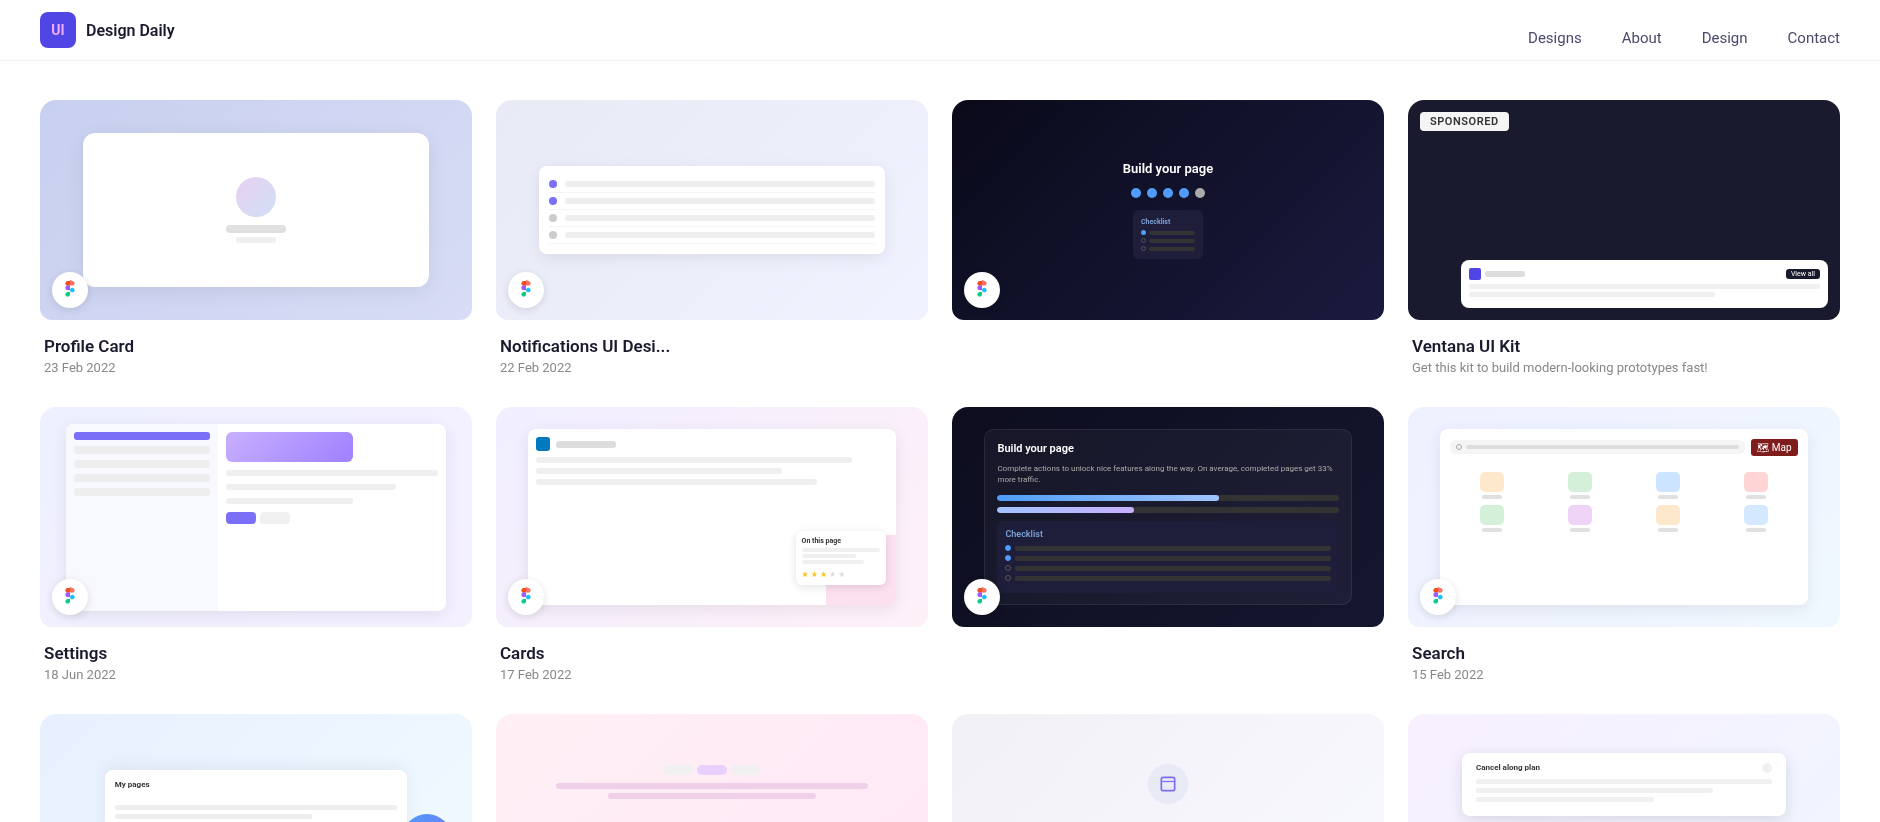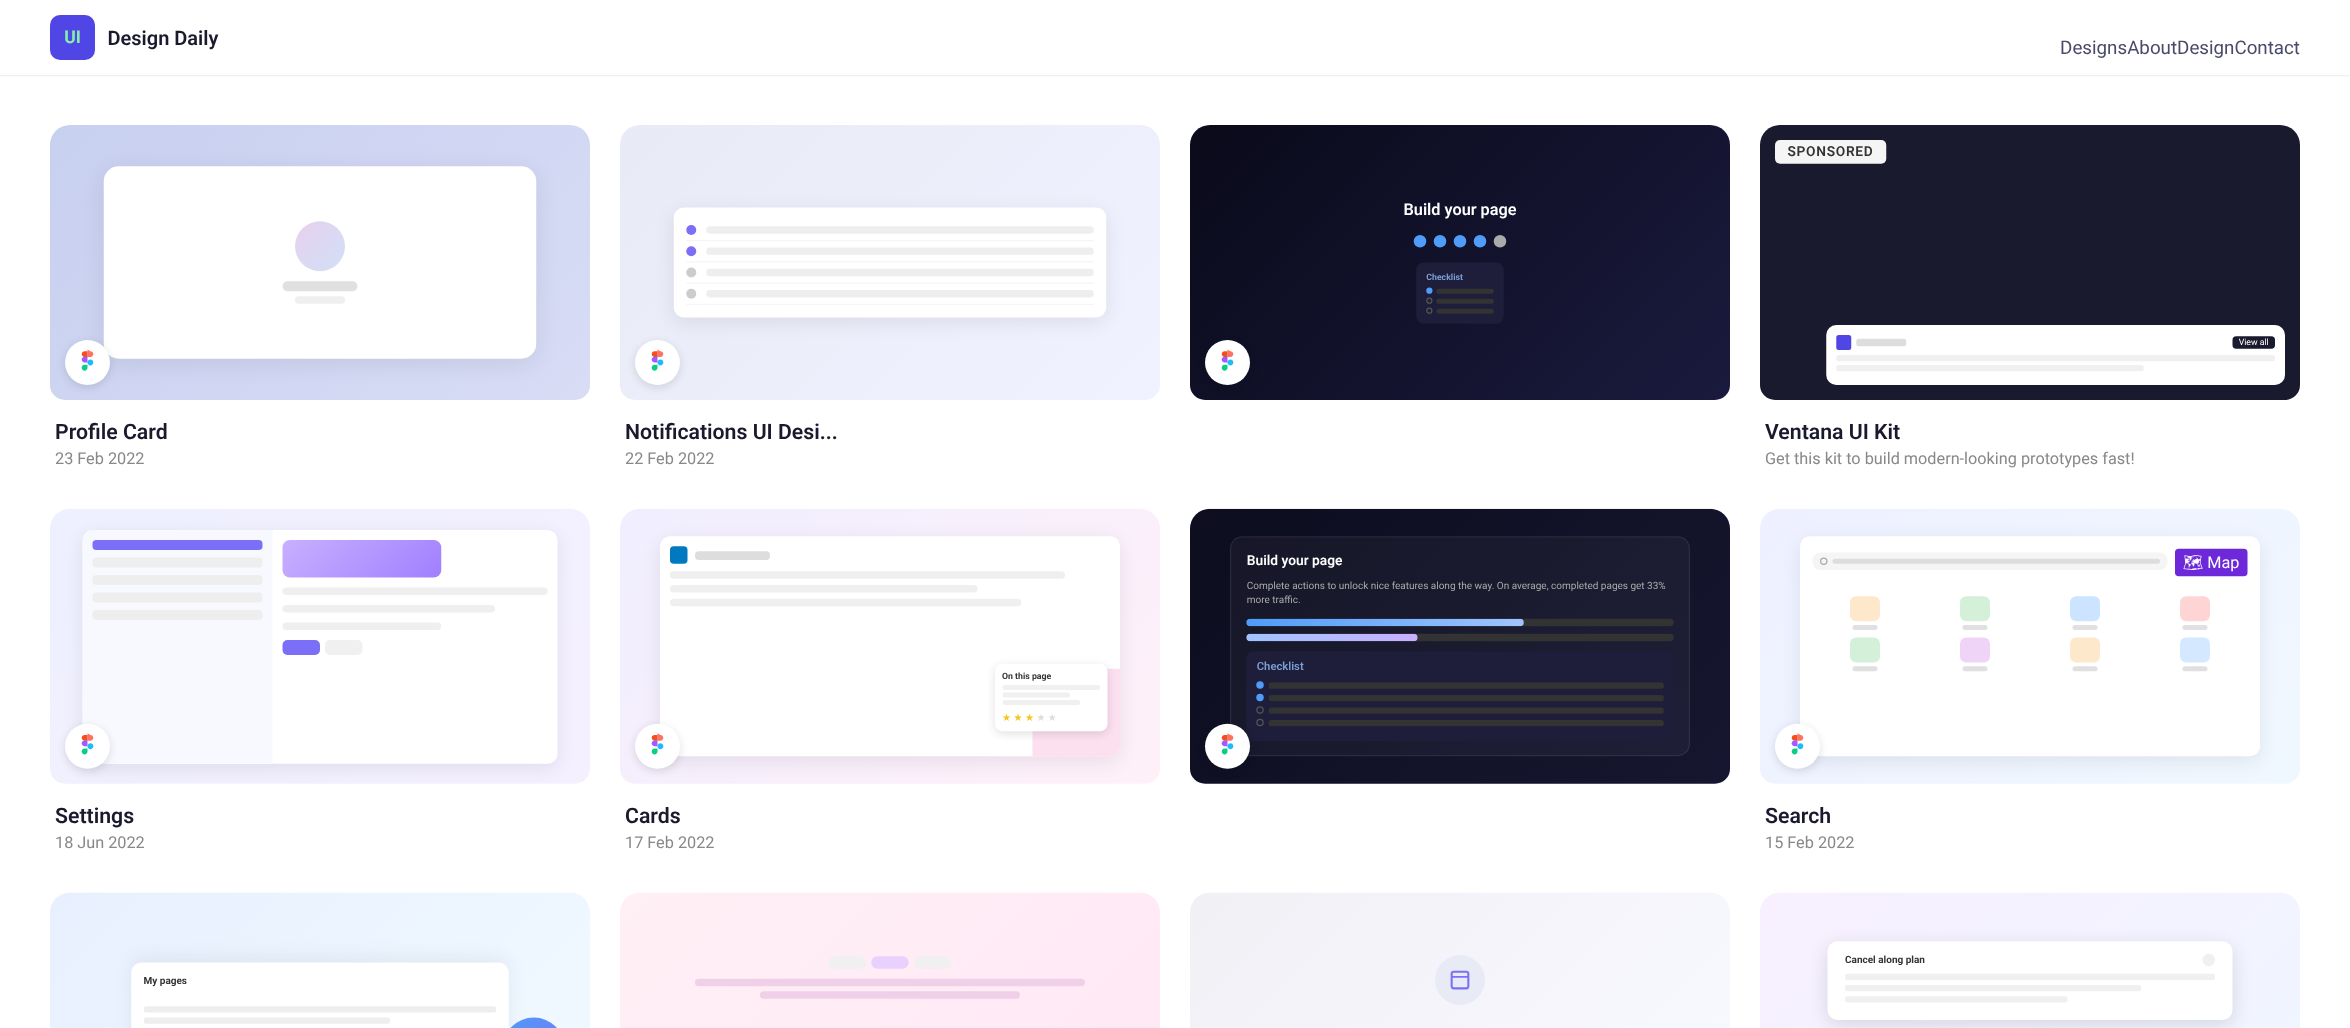--- a/index.html
+++ b/index.html
@@ -29,31 +29,32 @@
       gap: 10px;
     }
     .logo-icon {
       width: 36px;
       height: 36px;
       background: #4f46e5;
       border-radius: 8px;
       display: flex;
       align-items: center;
       justify-content: center;
-      color: #86efac;
+      color: #f0abfc;
       font-weight: bold;
       font-size: 14px;
     }
     .logo-text {
       font-size: 16px;
       font-weight: 600;
       color: #1a1a2e;
     }
     .nav {
       display: flex;
+      gap: 40px;
       align-items: center;
       margin-top: 16px;
     }
     .nav a {
       text-decoration: none;
       color: #4a4a6a;
       font-size: 15px;
     }
 
     
@@ -509,23 +510,23 @@
     .search-grid2-item:nth-child(2) .search-grid2-icon { background: #f0d4f8; }
     .search-grid2-item:nth-child(3) .search-grid2-icon { background: #fde8cc; }
     .search-grid2-item:nth-child(4) .search-grid2-icon { background: #d4e8ff; }
     .search-grid2-label {
       height: 4px;
       width: 20px;
       background: #e0e0e0;
       border-radius: 2px;
     }
     .btn-map {
-      background: #6d28d9;
+      background: #7f1d1d;
       color: white;
-      font-size: 13px;
+      font-size: 10px;
       padding: 3px 6px;
       border-radius: 3px;
       float: right;
       margin-bottom: 8px;
     }
 
     
     .img-bottom1 {
       background: linear-gradient(135deg, #e8f0ff 0%, #f0f8ff 100%);
       display: flex;

